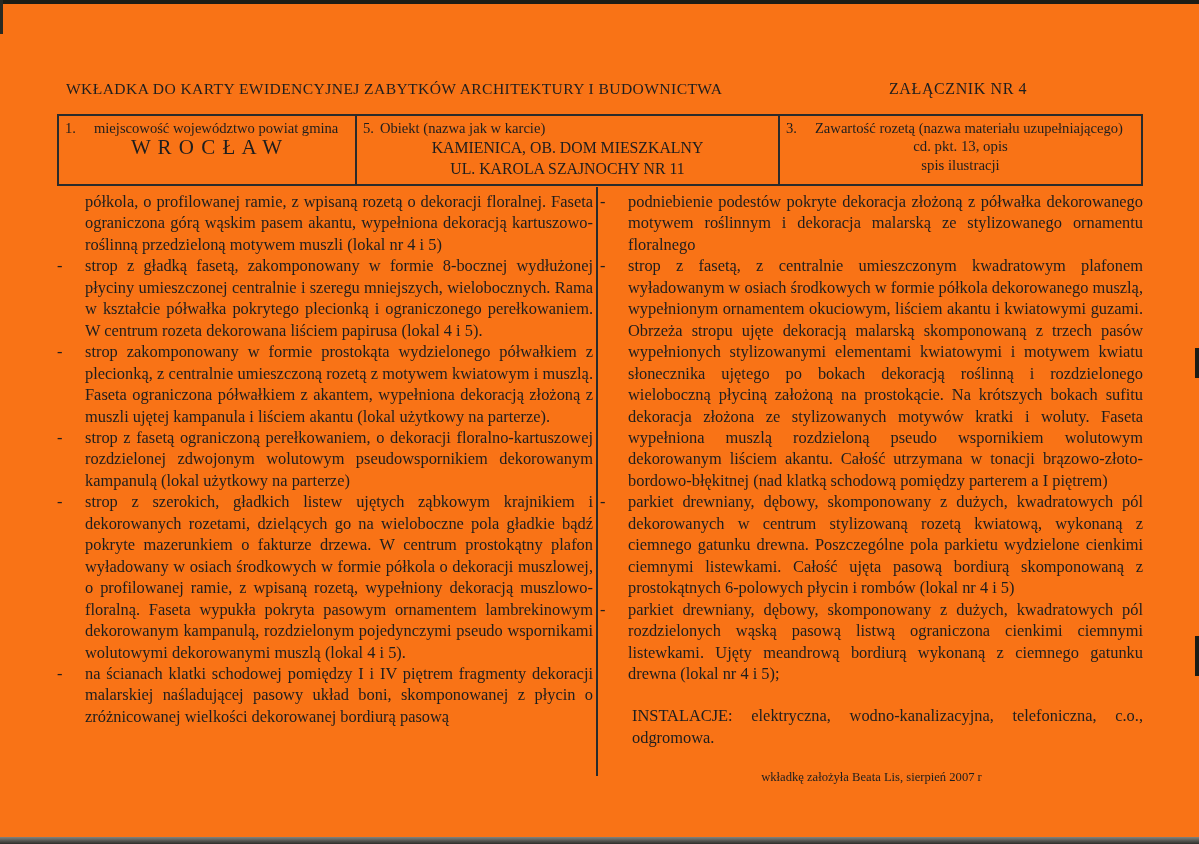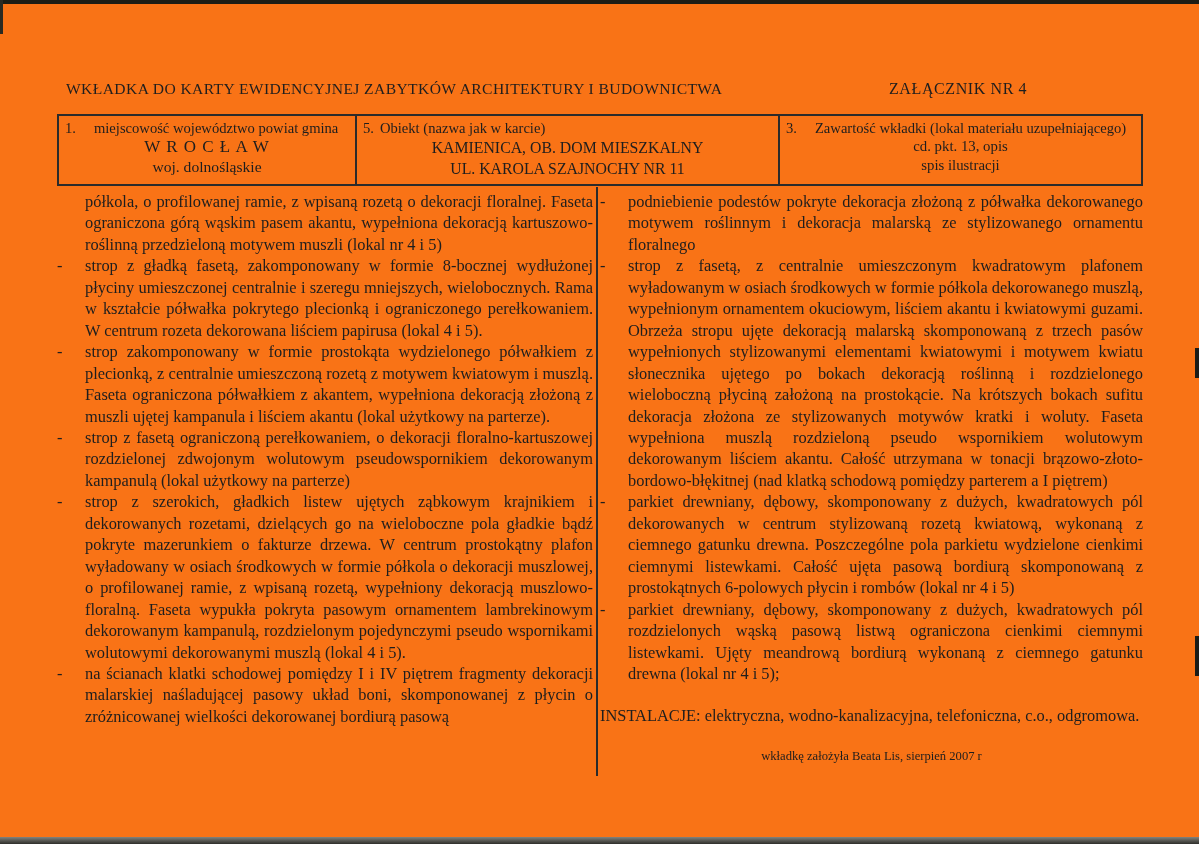--- a/index.html
+++ b/index.html
@@ -27,35 +27,35 @@
   .cell { box-sizing:border-box; padding:3px 6px 2px; overflow:hidden; }
   .cell + .cell { border-left:2px solid #2b2b2b; }
   .cell-1 { flex:0 0 296px; }
   .cell-2 { flex:0 0 423px; }
   .cell-3 { flex:1; }
   .cell-label { display:flex; font-size:14.6px; line-height:18px; }
   .cell-label .num { flex:0 0 auto; }
   .gap-wide .num { margin-right:18px; }
   .gap-small .num { margin-right:6px; }
   .cell .center { text-align:center; line-height:20px; }
-  .cell-1 .center.l1 { font-size:17px; letter-spacing:1px; }
+  .cell-1 .center.l1 { font-size:21px; letter-spacing:1px; }
   .cell-1 .center.l2 { font-size:15.6px; }
   .cell-2 .center { font-size:15.8px; line-height:21px; }
   .cell-3 .center { font-size:14.8px; line-height:19px;text-align:center; }
 
   .divider { position:absolute; left:596px; top:187px; width:2px; height:589px; background:#2b2b2b; }
 
   .body-col { position:absolute; top:191px; font-size:16.4px; line-height:21.45px; }
   .col-left  { left:57px;  width:536px; }
   .col-right { left:600px; width:543px; }
   .item { display:flex; }
   .item .dash { flex:0 0 28px; }
   .item .txt  { flex:1 1 auto; text-align:justify; }
 
-  .installations { margin-top:21px; text-align:justify; }
+  .installations { margin-top:21px; text-align:justify;margin-left:32px; }
   .note { margin-top:21px; font-size:12.6px; line-height:16px; text-align:center; }
 </style>
 </head>
 <body>
 
 <div class="page">
   <div class="edge-top"></div>
   <div class="edge-left"></div>
   <div class="artifact a1"></div>
   <div class="artifact a2"></div>
@@ -63,34 +63,33 @@
   <div class="header-title">WKŁADKA DO KARTY EWIDENCYJNEJ ZABYTKÓW ARCHITEKTURY I BUDOWNICTWA</div>
   <div class="header-annex">ZAŁĄCZNIK NR 4</div>
 
   <div class="idtable">
     <div class="cell cell-1">
       <div class="cell-label gap-wide">
         <span class="num">1.</span>
         <span>miejscowość województwo powiat gmina</span>
       </div>
       <div class="center l1">W R O C Ł A W</div>
-      <div class="center l2">woj. dolnośląskie</div>
     </div>
     <div class="cell cell-2">
       <div class="cell-label gap-small">
         <span class="num">5.</span>
         <span>Obiekt (nazwa jak w karcie)</span>
       </div>
       <div class="center">KAMIENICA, OB. DOM MIESZKALNY</div>
       <div class="center">UL. KAROLA SZAJNOCHY NR 11</div>
     </div>
     <div class="cell cell-3">
       <div class="cell-label gap-wide">
         <span class="num">3.</span>
-        <span>Zawartość wkładki (lokal materiału uzupełniającego)</span>
+        <span>Zawartość rozetą (nazwa materiału uzupełniającego)</span>
       </div>
       <div class="center">cd. pkt. 13, opis</div>
       <div class="center">spis ilustracji</div>
     </div>
   </div>
 
   <div class="divider"></div>
 
   <div class="body-col col-left">
     <div class="item">

